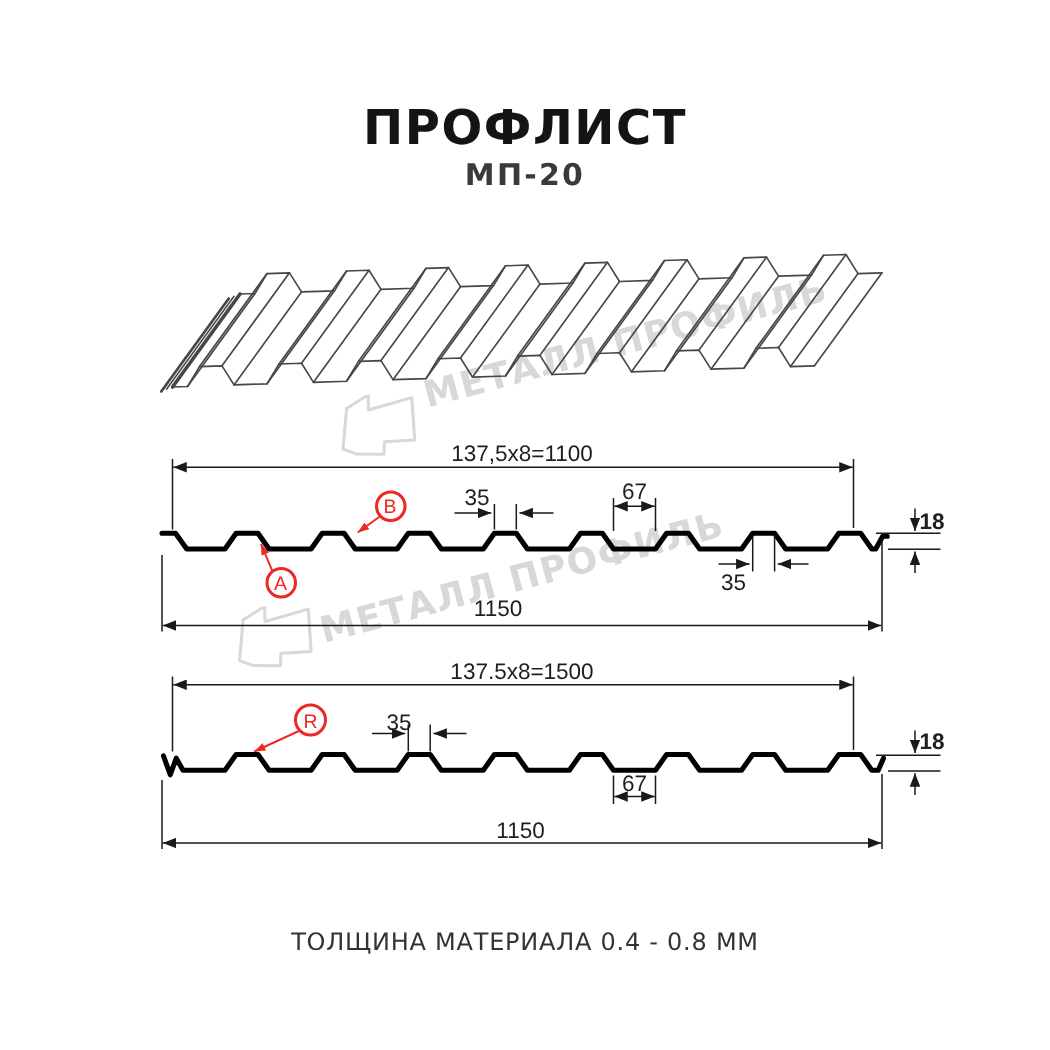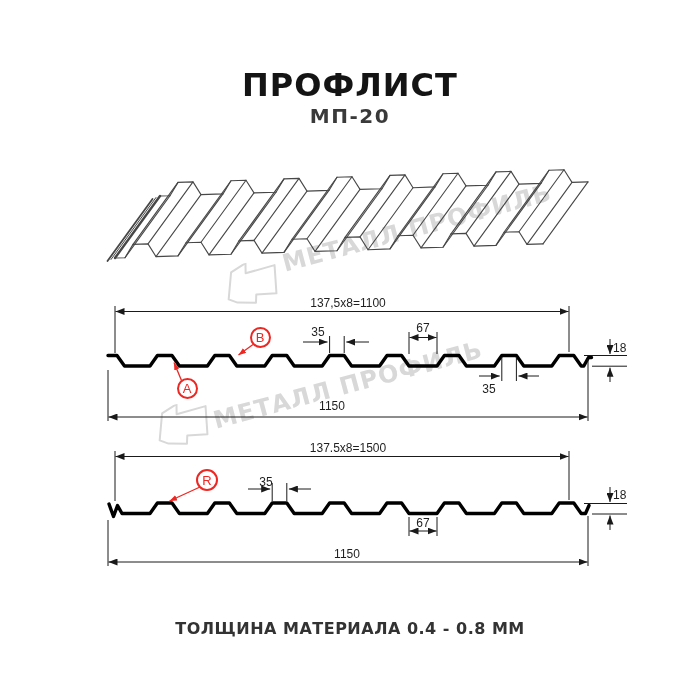--- a/index.html
+++ b/index.html
@@ -1,29 +1,29 @@
 <!DOCTYPE html>
 <html><head>
 <meta charset="utf-8">
 <style>
   html,body{margin:0;padding:0;}
   body{width:700px;height:700px;background:#ffffff;position:relative;overflow:hidden;
        font-family:"Liberation Sans",sans-serif;}
   .abs{position:absolute;}
   .ctr{transform:translate(-50%,-50%);white-space:nowrap;}
-  .vctr{transform:translateY(-50%);white-space:nowrap;}
+  .vctr{transform:translateY(-50%);white-space:nowrap;font-weight:bold;}
 
   .title{font-family:"DejaVu Sans",sans-serif;font-weight:700;font-size:32px;
          letter-spacing:1px;color:#141414;}
   .subtitle{font-family:"DejaVu Sans",sans-serif;font-weight:700;font-size:20px;
          letter-spacing:1.5px;color:#3a3a3a;}
-  .footer{font-family:"DejaVu Sans",sans-serif;font-weight:700;font-size:16px;
+  .footer{font-family:"DejaVu Sans",sans-serif;font-weight:400;font-size:16px;
          letter-spacing:.5px;color:#333333;text-align:center;}
 
-  .dim{font-family:"Liberation Sans",sans-serif;font-size:12px;color:#1f1f1f;}
+  .dim{font-family:"Liberation Sans",sans-serif;font-size:15px;color:#1f1f1f;}
 
   .wm-text{font-family:"DejaVu Sans",sans-serif;font-weight:700;font-size:24px;
           letter-spacing:1px;color:#d8d8d8;transform-origin:0 50%;}
 
   .badge{box-sizing:border-box;width:21px;height:21px;border:2px solid #ee2722;
          border-radius:50%;color:#ee2722;font-size:13px;font-weight:400;
          display:flex;align-items:center;justify-content:center;background:transparent;}
   .badge.big{width:22px;height:22px;}
 
   svg{display:block;}

